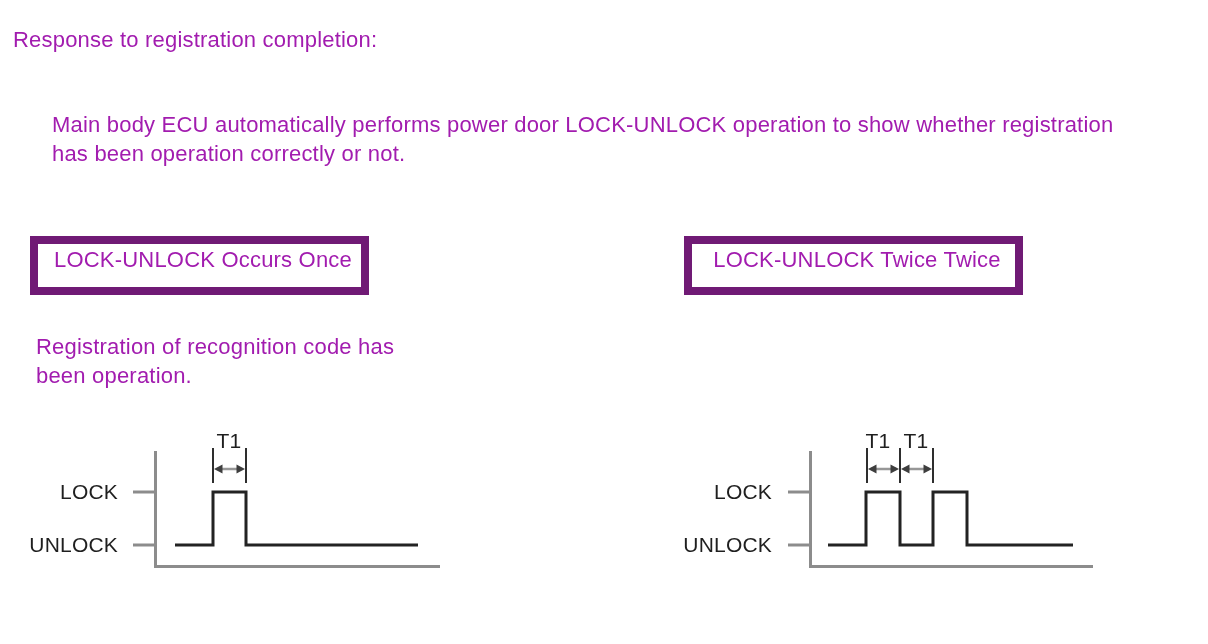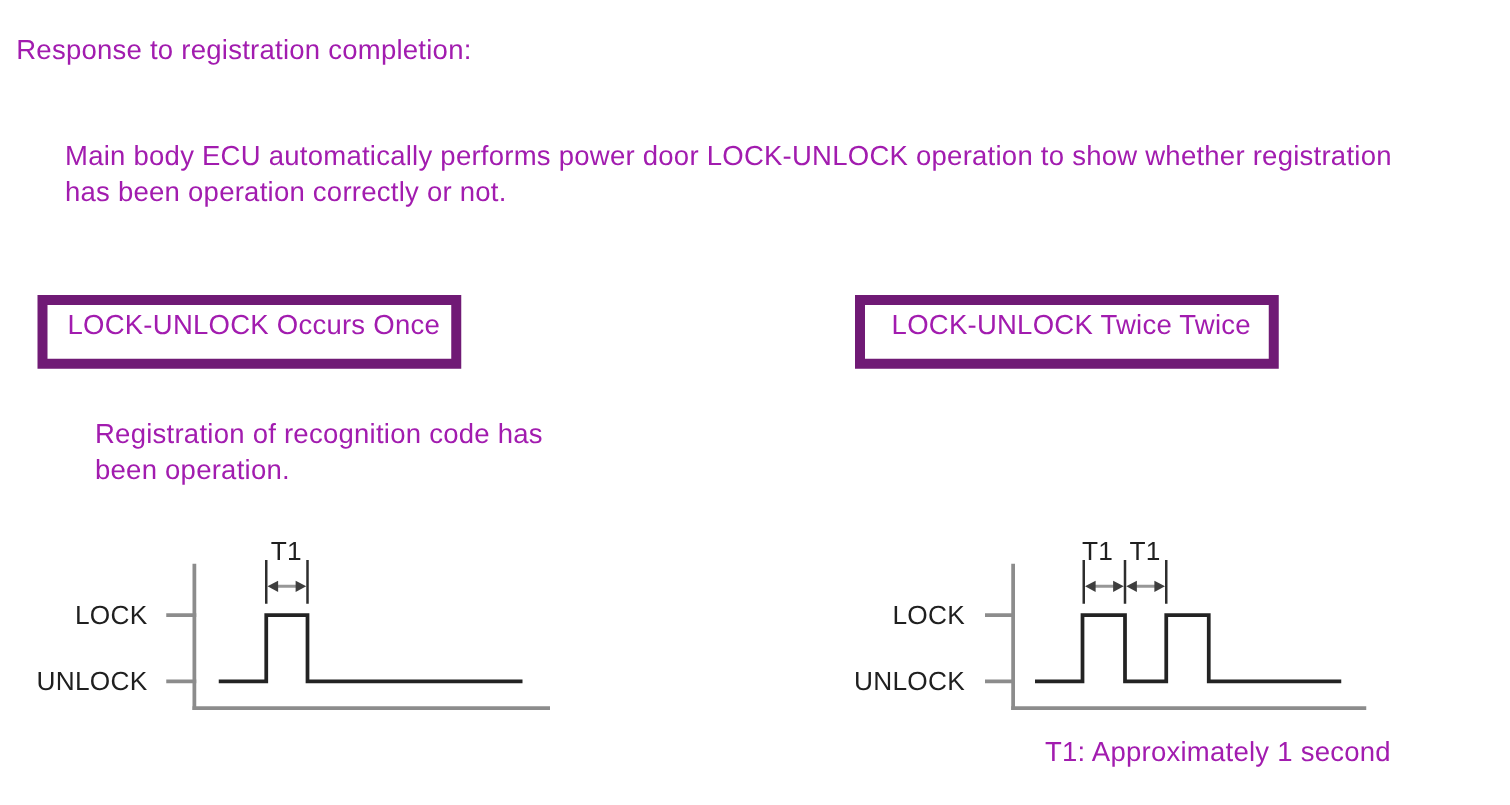--- a/index.html
+++ b/index.html
@@ -23,21 +23,21 @@
     border: 8px solid #701a75;
     box-sizing: border-box;
     padding: 3px 0 0 7px;
     font-size: 22px;
     letter-spacing: 0.2px;
     white-space: nowrap;
     text-align: center;
   }
   .box-once { left: 30px; }
   .box-twice { left: 684px; }
-  .caption-once { left: 36px; top: 332px; margin-left: 40px; }
+  .caption-once { left: 36px; top: 332px; }
   .caption-twice { left: 624px; top: 332px; }
   .footnote { left: 836px; top: 587px; }
   svg.diag { position: absolute; top: 420px; width: 460px; height: 165px; }
   .diag-once { left: 0px; }
   .diag-twice { left: 660px; }
   svg text { font-family: "Liberation Sans", sans-serif; font-size: 21px; fill: #1f1f1f; letter-spacing: 0.2px; }
   .gray-line { stroke: #8c8c8c; stroke-width: 3; fill: none; }
   .dim-tick { stroke: #2e2e2e; stroke-width: 2; fill: none; }
   .arrow-shaft { stroke: #979797; stroke-width: 2.5; fill: none; }
   .arrow-head { fill: #3e3e3e; stroke: none; }
@@ -99,15 +99,14 @@
     <polygon class="arrow-head" points="272,49 263.5,44.5 263.5,53.5"></polygon>
     <line class="gray-line" x1="150.5" y1="31" x2="150.5" y2="148"></line>
     <line class="gray-line" x1="149" y1="146.5" x2="433" y2="146.5"></line>
     <line class="gray-line" x1="128" y1="72" x2="152" y2="72"></line>
     <line class="gray-line" x1="128" y1="125" x2="152" y2="125"></line>
     <text x="112" y="79" text-anchor="end">LOCK</text>
     <text x="112" y="132" text-anchor="end">UNLOCK</text>
     <polyline class="trace" points="168,125 206,125 206,72 240,72 240,125 273,125 273,72 307,72 307,125 413,125"></polyline>
   </svg>
 
-  <div class="txt footnote">T1: Approximately 1 second</div>
 
 </div>
 
 </body></html>

